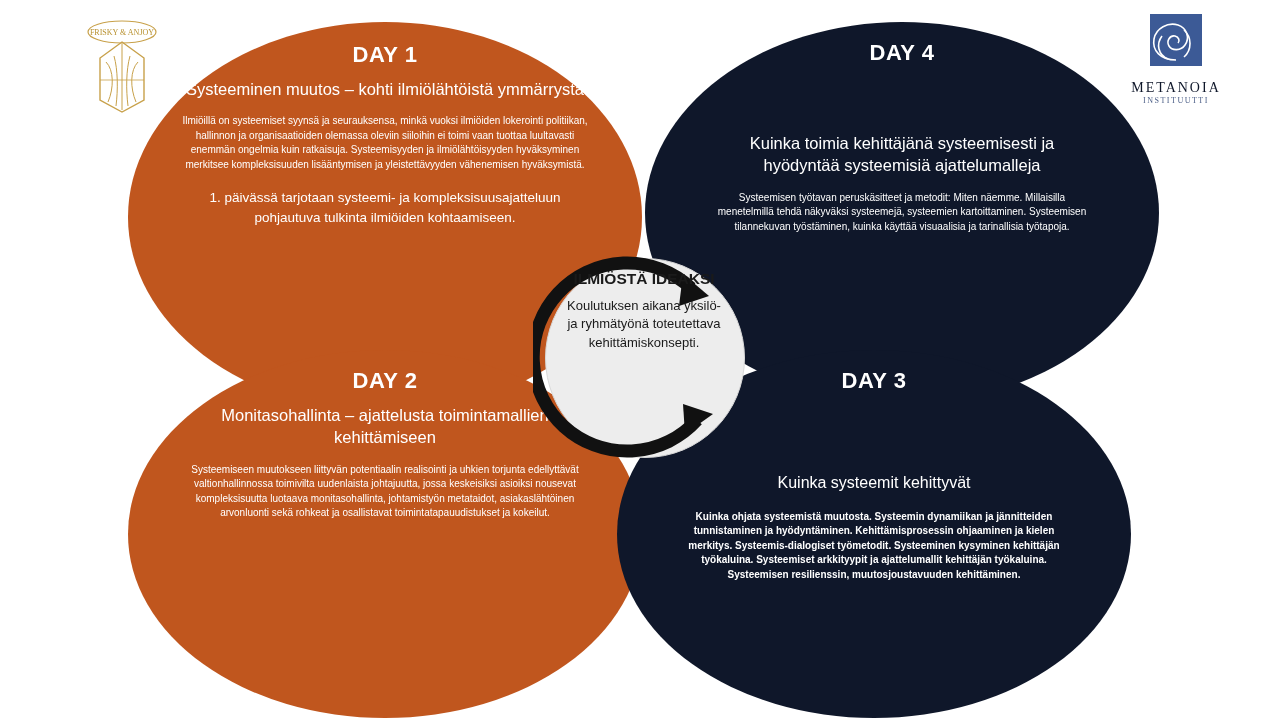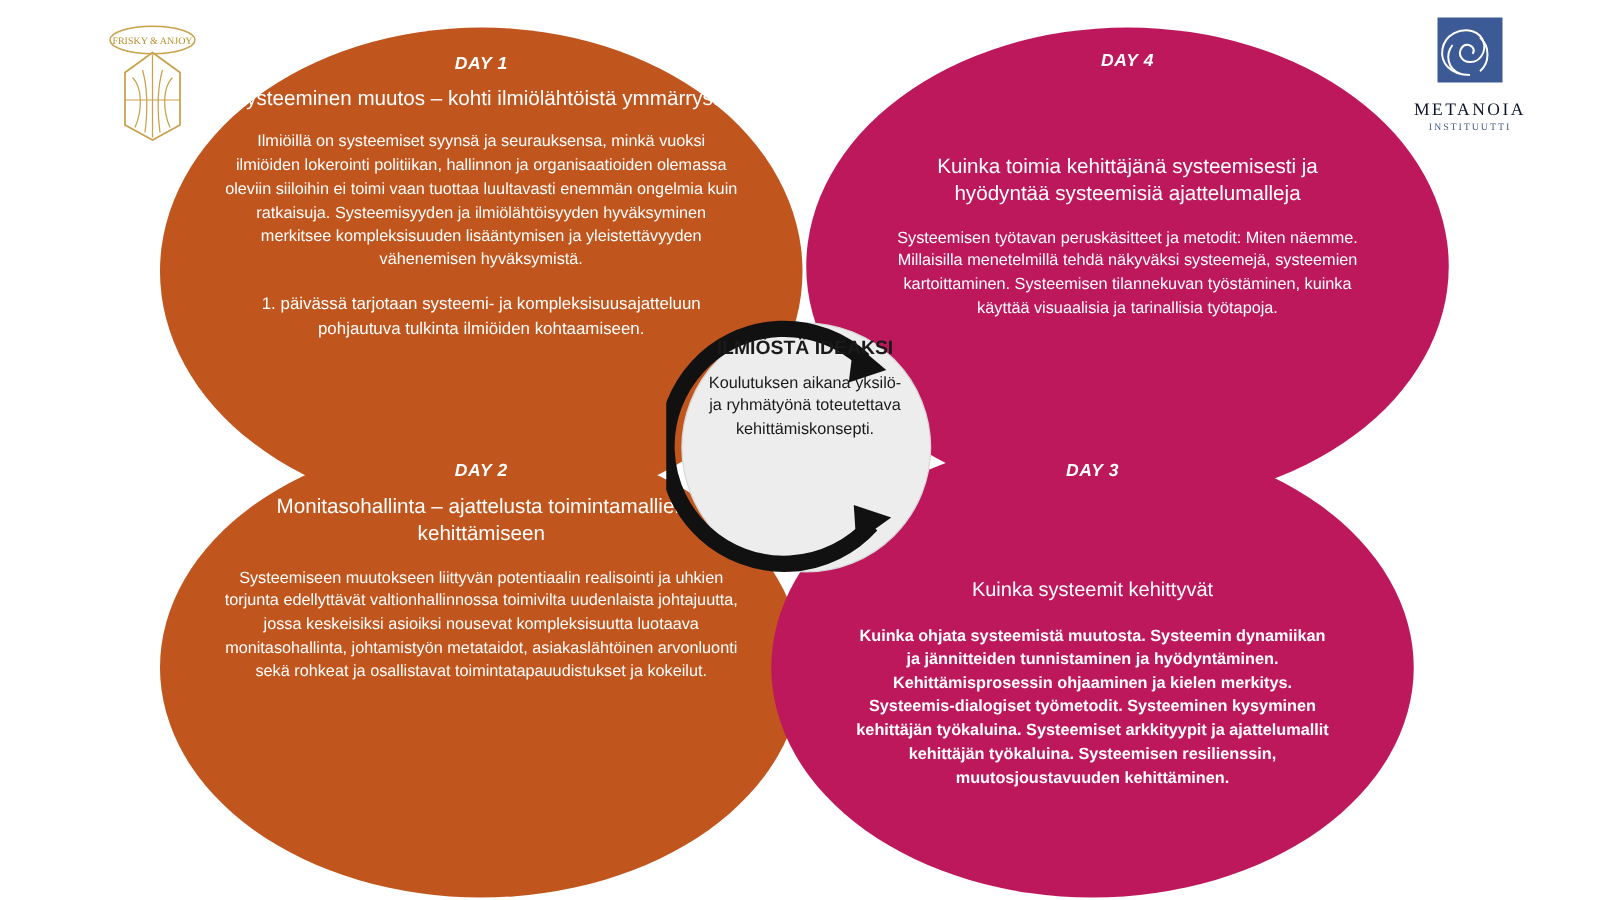--- a/index.html
+++ b/index.html
@@ -20,50 +20,49 @@
   }
 
   
   .quad {
     position: absolute;
     border-radius: 50%;
     box-sizing: border-box;
     padding: 0;
   }
   .quad.orange { background: #C0561E; }
-  .quad.blue   { background: #be185d; }
+  .quad.blue   { background: #0f172a; }
 
   #quad-day1 { left: 128px;  top: 22px;  width: 514px; height: 390px; }
   #quad-day2 { left: 128px;  top: 350px; width: 514px; height: 368px; }
   #quad-day4 { left: 645px;  top: 22px;  width: 514px; height: 382px; }
   #quad-day3 { left: 617px;  top: 350px; width: 514px; height: 368px; }
 
   .quad-inner {
     position: absolute;
     left: 10%;
     width: 80%;
     text-align: center;
     color: #ffffff;
   }
 
   .day-label {
-    font-size: 14px;
+    font-size: 22px;
     font-weight: bold;
     letter-spacing: 0.5px;
     margin: 0 0 10px 0;
-    font-style: italic;
   }
   .quad-heading {
     font-size: 16.5px;
     font-weight: normal;
     line-height: 1.35;
     margin: 0 0 14px 0;
   }
   .quad-body {
-    font-size: 13px;
+    font-size: 10px;
     line-height: 1.45;
     margin: 0;
   }
   .quad-body.bold { font-weight: bold; text-align: center; }
   .quad-sub {
     font-size: 13.5px;
     line-height: 1.45;
     margin: 16px 0 0 0;
   }
 

